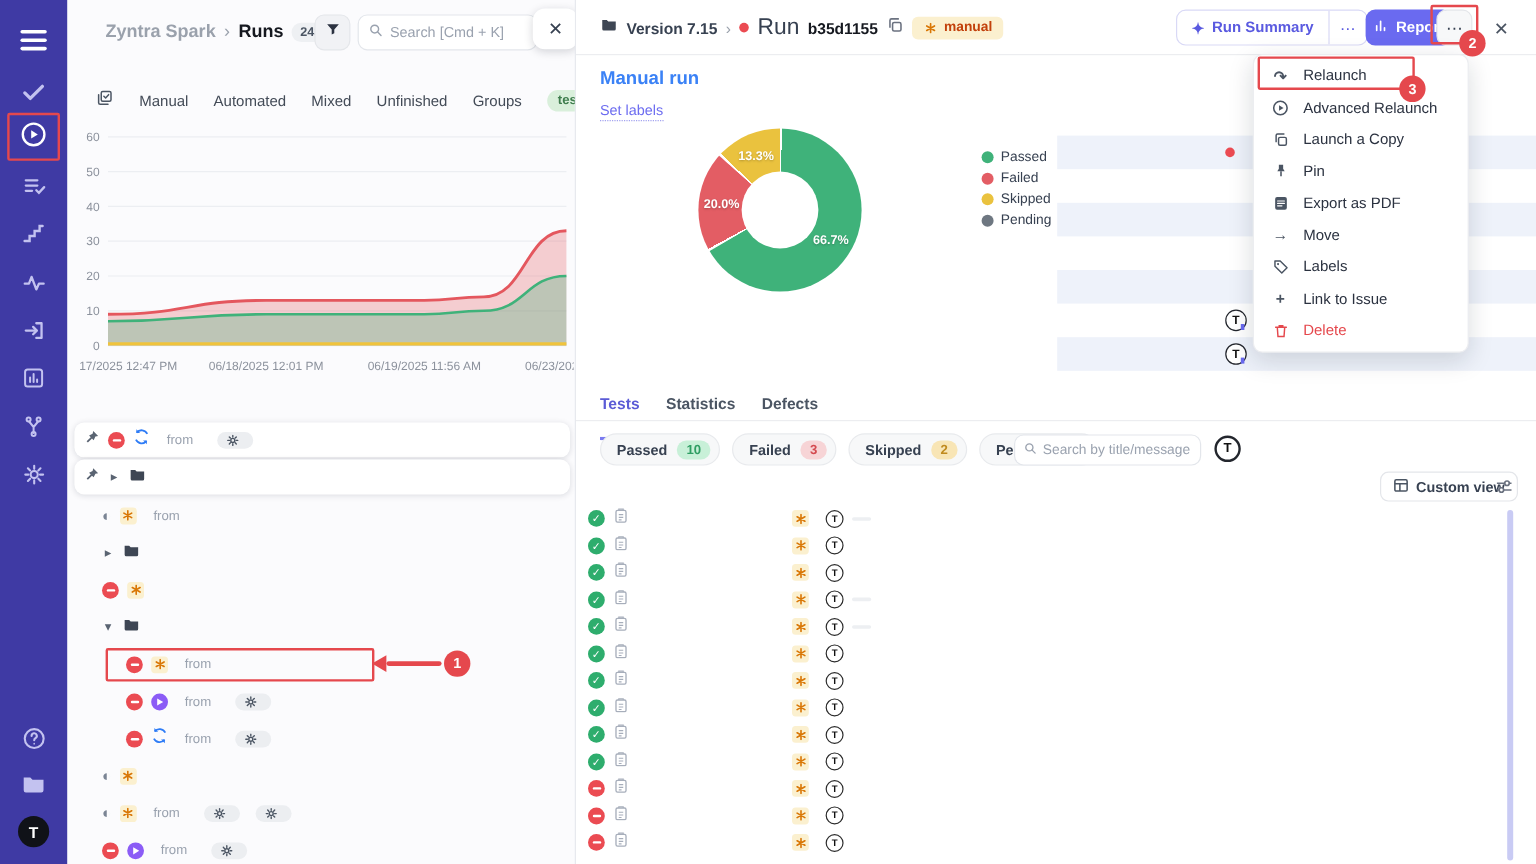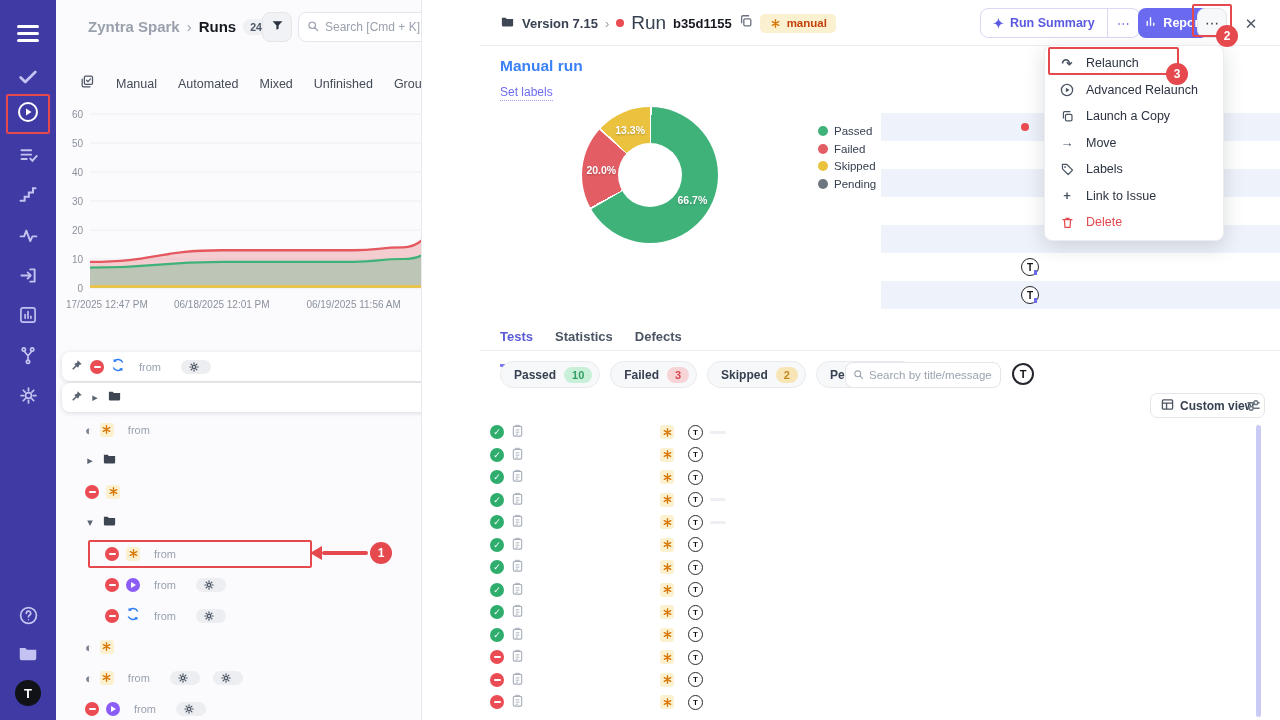--- a/index.html
+++ b/index.html
@@ -8,21 +8,21 @@
 
   
   .sidebar { position:absolute; left:0; top:0; width:56px; height:720px; background:#3f3aa4; z-index:5; }
   .sb-ic { position:absolute; left:0; width:56px; height:30px; display:flex; align-items:center; justify-content:center; color:#c3c2f0; cursor:pointer; }
   .sb-ic.active { color:#ffffff; }
   .sb-ham { display:flex; flex-direction:column; gap:4px; }
   .sb-ham b { display:block; width:22px; height:3px; border-radius:2px; background:#fff; }
   .sb-avatar { width:26px; height:26px; border-radius:50%; background:#101218; color:#fff; font-size:13px; font-weight:bold; display:flex; align-items:center; justify-content:center; position:relative; }
 
   
-  .left-panel { position:absolute; left:56px; top:0; width:366px; height:720px; background:#fbfbfd; border-right:1px solid #e7e9ee; overflow:hidden; }
+  .left-panel { position:absolute; left:56px; top:0; width:424px; height:720px; background:#fbfbfd; border-right:1px solid #e7e9ee; overflow:hidden; }
   .lp-header { position:absolute; left:32px; top:18px; display:flex; align-items:center; gap:7px; white-space:nowrap; }
   .lp-project { color:#9aa1ac; font-size:15px; font-weight:600; }
   .lp-sep { color:#9aa1ac; font-size:15px; }
   .lp-title { color:#15181f; font-size:15px; font-weight:700; }
   .lp-count { background:#eef0f3; color:#4b5563; font-size:10.5px; font-weight:600; border-radius:8px; padding:2px 7px; }
   .lp-filter { position:absolute; left:206px; top:12px; width:30px; height:30px; border-radius:8px; background:#f1f2f5; border:1px solid #e4e6ea; display:flex; align-items:center; justify-content:center; cursor:pointer; }
   .lp-search { position:absolute; left:242px; top:12px; width:150px; height:30px; border-radius:8px; border:1px solid #e3e6eb; background:#fff; display:flex; align-items:center; gap:6px; padding:0 8px; }
   .lp-search input { border:none; outline:none; width:100%; font-size:12px; color:#374151; font-family:"Liberation Sans",sans-serif; background:transparent; }
   .lp-search input::placeholder { color:#9aa2af; }
   .lp-close { position:absolute; left:388px; top:7px; width:38px; height:34px; background:#fff; border-radius:10px; box-shadow:0 2px 8px rgba(16,24,40,.18); display:flex; align-items:center; justify-content:center; font-size:15px; color:#374151; cursor:pointer; z-index:6; }
@@ -943,20 +943,38 @@
       <span class="mi-ic">
         <svg width="13" height="13" viewBox="0 0 16 16" fill="none" stroke="#4b5563" stroke-width="1.5">
           <rect x="5.5" y="5.5" width="8" height="8" rx="1.5"></rect>
           <path d="M3 10.5v-7A1.5 1.5 0 0 1 4.5 2h7"></path>
         </svg>
       </span>
       <span>Launch a Copy</span>
     </div>
     <div class="menu-item">
       <span class="mi-ic">
+        <svg width="13" height="13" viewBox="0 0 16 16">
+          <path d="M5.8 1.5h4.4v4.2l1.6 2.6H4.2l1.6-2.6z" fill="#4b5563"></path>
+          <path d="M8 8.3v5.2" stroke="#4b5563" stroke-width="1.6"></path>
+        </svg>
+      </span>
+      <span>Pin</span>
+    </div>
+    <div class="menu-item">
+      <span class="mi-ic">
+        <svg width="13" height="13" viewBox="0 0 16 16">
+          <rect x="2" y="1.5" width="12" height="13" rx="2" fill="#4b5563"></rect>
+          <path d="M4.5 5.5h7M4.5 8h7M4.5 10.5h4.5" stroke="#fff" stroke-width="1.2" stroke-linecap="round"></path>
+        </svg>
+      </span>
+      <span>Export as PDF</span>
+    </div>
+    <div class="menu-item">
+      <span class="mi-ic">
         <span style="font-weight:bold">→</span>
       </span>
       <span>Move</span>
     </div>
     <div class="menu-item">
       <span class="mi-ic">
         <svg width="13" height="13" viewBox="0 0 16 16" fill="none" stroke="#4b5563" stroke-width="1.5">
           <path d="M1.8 1.8h5.4l7 7-5.4 5.4-7-7z" stroke-linejoin="round"></path>
           <circle cx="5" cy="5" r="1.1" fill="#4b5563" stroke="none"></circle>
         </svg>

